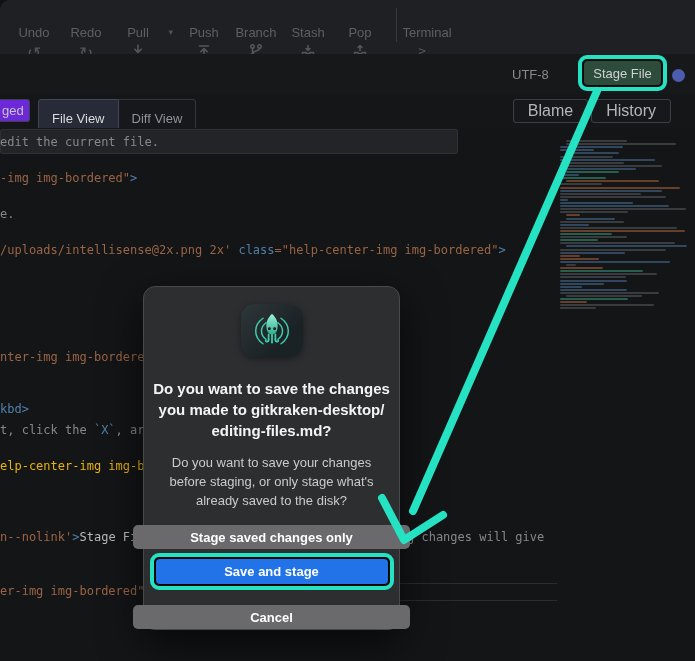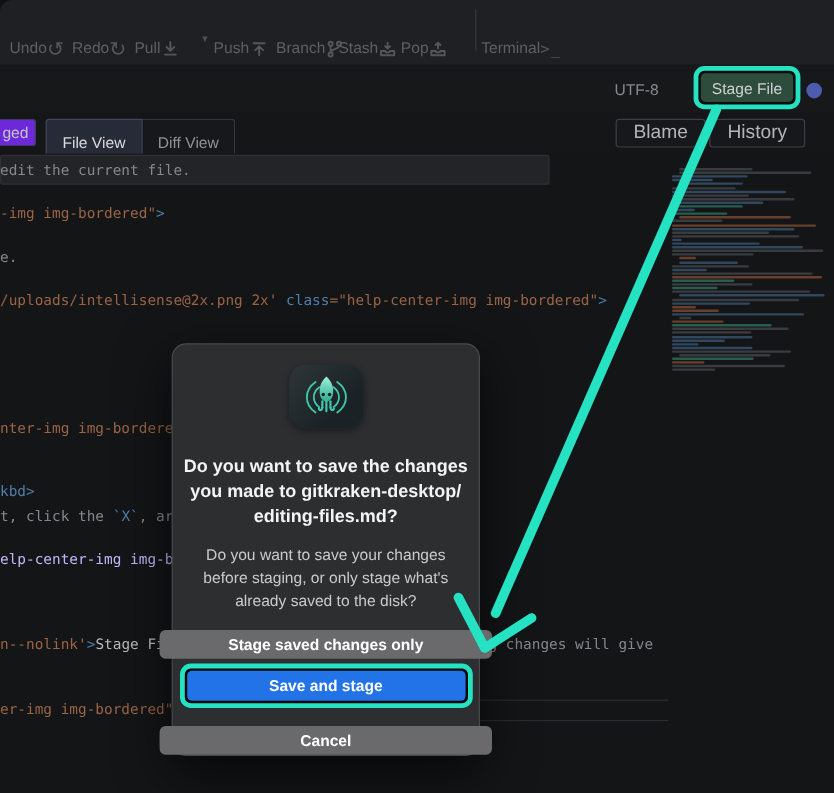--- a/index.html
+++ b/index.html
@@ -8,21 +8,21 @@
     position:relative; width:695px; height:661px; overflow:hidden;
     background:#151618; font-family:"Liberation Sans", sans-serif;
     border-top-left-radius:10px;
   }
   
   .toolbar {
     position:absolute; top:0; left:0; right:0; height:54px;
     background:#1f2023; display:flex; align-items:flex-start; padding-left:8px;
   }
   .tb-item {
-    width:52px; height:54px; display:flex; flex-direction:row;
+    width:52px; height:54px; display:flex; flex-direction:column;
     align-items:center; padding-top:25px; cursor:pointer;
   }
   .tb-label { font-size:13px; color:#5d5f63; line-height:15px; }
   .tb-icon { margin-top:3px; height:20px; display:flex; align-items:center; justify-content:center; color:#54565a; font-size:17px; }
   .tb-icon svg { stroke:#54565a; fill:none; stroke-width:1.6; stroke-linecap:round; stroke-linejoin:round; }
   .pull-wrap { position:relative; }
   .pull-caret { position:absolute; right:-9px; top:27px; font-size:9px; color:#505256; }
   .tb-sep { width:1px; height:34px; background:#38393d; margin:8px 4px 0 10px; }
   .terminal-glyph { font-family:"DejaVu Sans Mono", monospace; font-size:13px; letter-spacing:1px; }
   
@@ -195,21 +195,21 @@
   <div class="editor">
     <div id="code-layer">
         <div class="code-band" style="left: 0px; top: 1px; width: 458px; height: 25px;"></div>
         <div class="code-line" style="top: 5px; left: 0px;"><span style="color: rgb(133, 136, 139);">edit the current file.</span></div>
         <div class="code-line" style="top: 41px; left: 0px;"><span style="color: rgb(154, 100, 69);">-img img-bordered"</span><span style="color: rgb(79, 128, 171);">&gt;</span></div>
         <div class="code-line" style="top: 77px; left: 0px;"><span style="color: rgb(133, 136, 139);">e.</span></div>
         <div class="code-line" style="top: 113px; left: 0px;"><span style="color: rgb(154, 100, 69);">/uploads/intellisense@2x.png 2x' </span><span style="color: rgb(79, 128, 171);">class</span><span style="color: rgb(154, 100, 69);">="help-center-img img-bordered"</span><span style="color: rgb(79, 128, 171);">&gt;</span></div>
         <div class="code-line" style="top: 220px; left: 0px;"><span style="color: rgb(154, 100, 69);">nter-img img-bordere</span></div>
         <div class="code-line" style="top: 272px; left: 0px;"><span style="color: rgb(79, 128, 171);">kbd&gt;</span></div>
         <div class="code-line" style="top: 293px; left: 0px;"><span style="color: rgb(133, 136, 139);">t, click the </span><span style="color: rgb(79, 128, 171);">`X`</span><span style="color: rgb(133, 136, 139);">, ar</span></div>
-        <div class="code-line" style="top: 329px; left: 0px;"><span style="color: #c4b5fd;">elp-center-img img-b</span></div>
+        <div class="code-line" style="top: 329px; left: 0px;"><span style="color: #eab308;">elp-center-img img-b</span></div>
         <div class="code-line" style="top: 400px; left: 0px;"><span style="color: rgb(154, 100, 69);">n--nolink'</span><span style="color: rgb(79, 128, 171);">&gt;</span><span style="color: rgb(185, 187, 189);">Stage Fil</span></div>
         <div class="code-line" style="top: 400px; left: 407px;"><span style="color: rgb(133, 136, 139);">g changes will give</span></div>
         <div class="code-line" style="top: 454px; left: 0px;"><span style="color: rgb(154, 100, 69);">er-img img-bordered"</span></div>
         <div class="hr-line" style="left: 400px; top: 455px; width: 157px;"></div>
         <div class="hr-line" style="left: 400px; top: 472px; width: 157px;"></div>
       </div>
     <div class="minimap" id="minimap">
         <div class="mm-row" style="top: 0px; left: 8px; width: 60.736px; background: rgb(64, 67, 70);"></div>
         <div class="mm-row" style="top: 3.1px; left: 8px; width: 109.532px; background: rgb(64, 67, 70);"></div>
         <div class="mm-row" style="top: 6.2px; left: 2px; width: 63.1664px; background: rgb(53, 80, 106);"></div>

